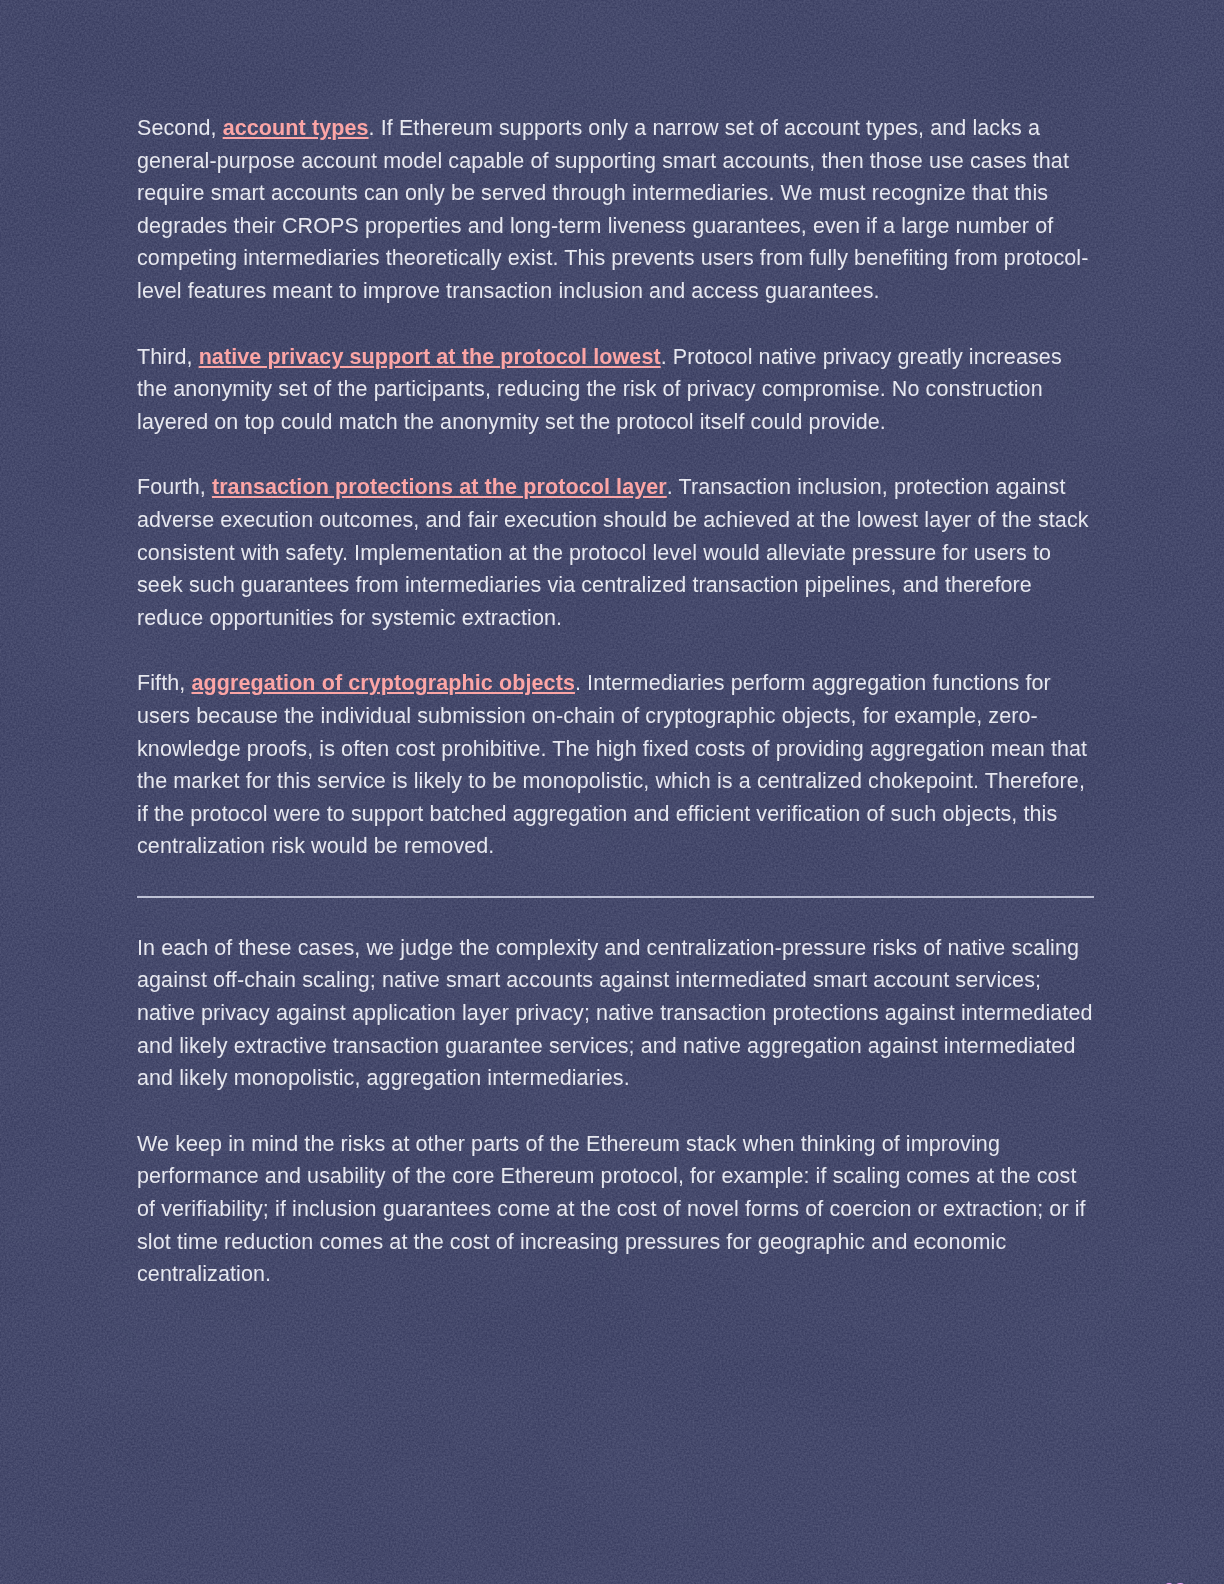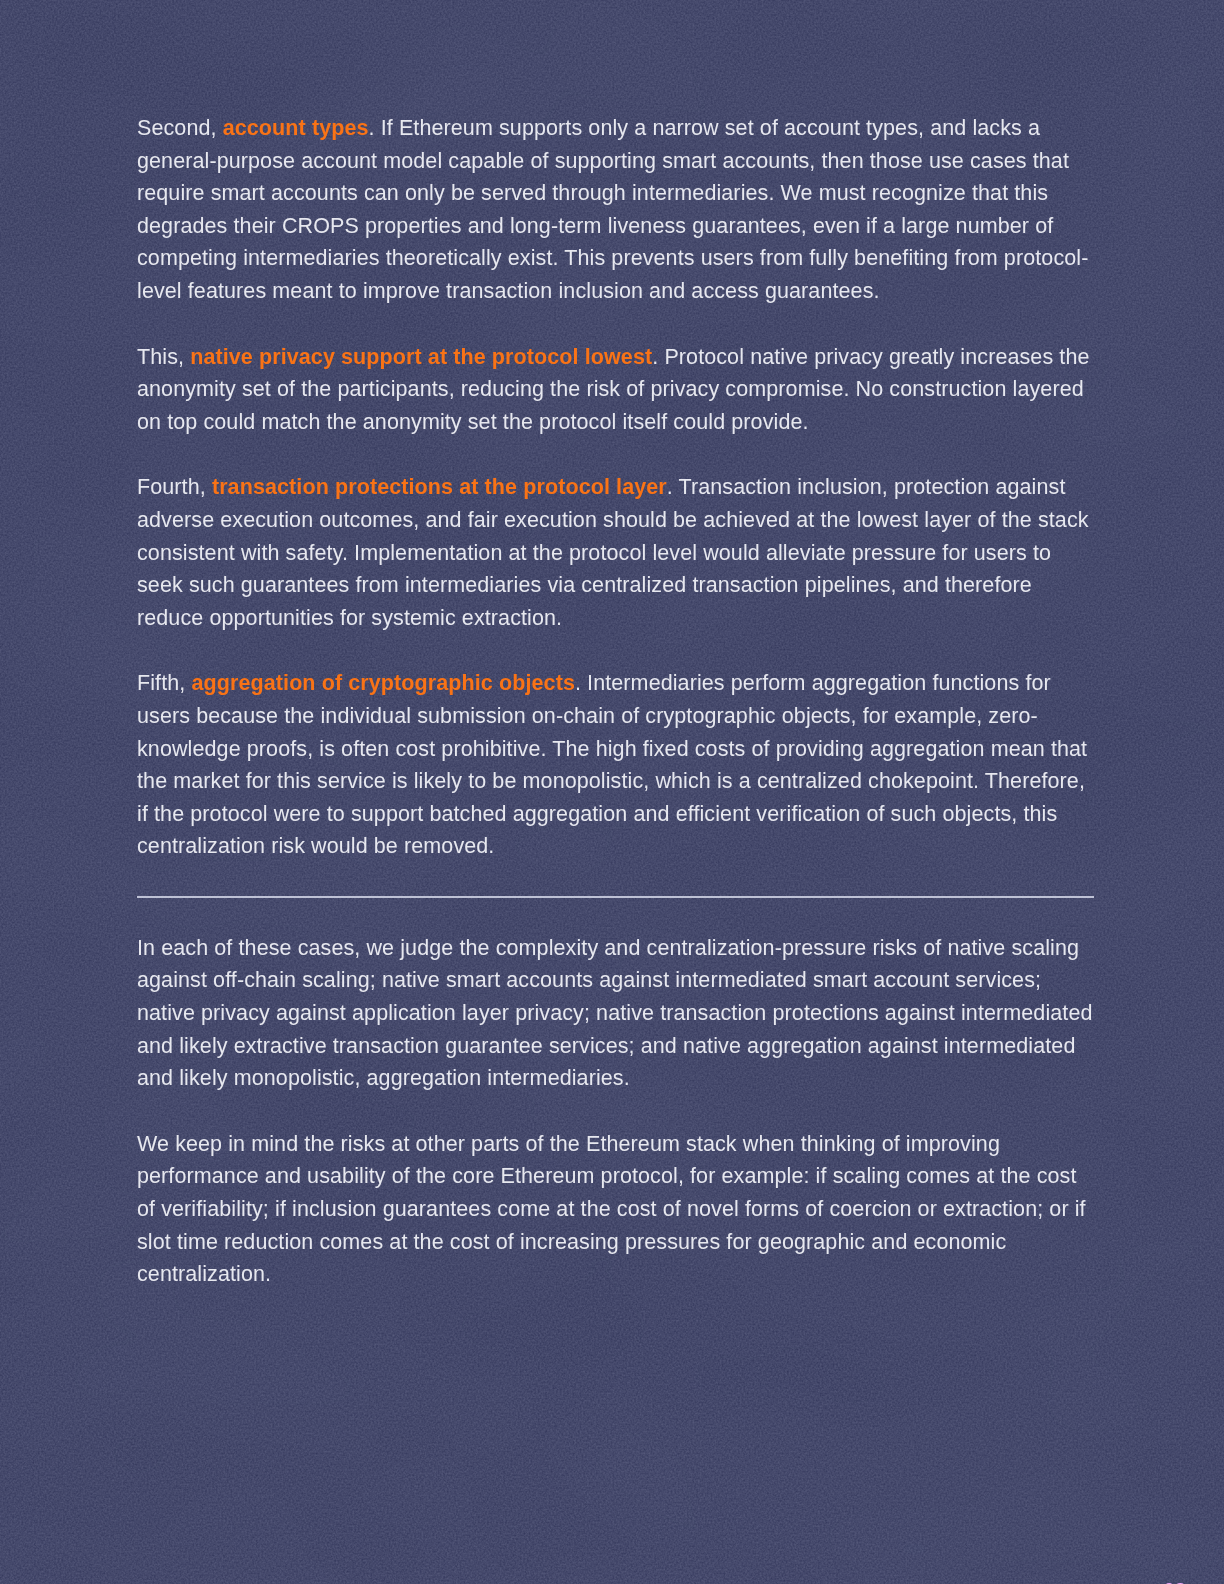--- a/index.html
+++ b/index.html
@@ -29,21 +29,21 @@
     left: 137px;
     top: 112px;
     width: 957px;
     color: var(--ink);
     font-size: 21.5px;
     line-height: 32.6px;
     letter-spacing: 0.1px;
     text-align: left;
   }
   .para { margin: 0 0 33px 0; }
-  .para strong { font-weight: 700; color: #f97316; }
+  .para strong { font-weight: 700; color: #fca5a5; text-decoration: underline; }
   .divider {
     border: none;
     border-top: 2px solid rgba(212, 215, 232, 0.85);
     margin: 30px 0 34px 0;
     width: 100%;
   }
   .page-number {
     position: absolute;
     right: 38px;
     top: 1579px;
@@ -73,21 +73,21 @@
                 0 0 0 0.18 0"></feColorMatrix>
     </filter>
     <rect width="1224" height="1584" filter="url(#cloud)"></rect>
     <rect width="1224" height="1584" filter="url(#grain)"></rect>
   </svg>
 
   <main class="content">
 
     <p class="para"><span>Second, </span><strong>account types</strong><span>. If Ethereum supports only a narrow set of account types, and lacks a general-purpose account model capable of supporting smart accounts, then those use cases that require smart accounts can only be served through intermediaries. We must recognize that this degrades their CROPS properties and long-term liveness guarantees, even if a large number of competing intermediaries theoretically exist. This prevents users from fully benefiting from protocol-level features meant to improve transaction inclusion and access guarantees.</span></p>
 
-    <p class="para"><span>This, </span><strong>native privacy support at the protocol lowest</strong><span>. Protocol native privacy greatly increases the anonymity set of the participants, reducing the risk of privacy compromise. No construction layered on top could match the anonymity set the protocol itself could provide.</span></p>
+    <p class="para"><span>Third, </span><strong>native privacy support at the protocol lowest</strong><span>. Protocol native privacy greatly increases the anonymity set of the participants, reducing the risk of privacy compromise. No construction layered on top could match the anonymity set the protocol itself could provide.</span></p>
 
     <p class="para"><span>Fourth, </span><strong>transaction protections at the protocol layer</strong><span>. Transaction inclusion, protection against adverse execution outcomes, and fair execution should be achieved at the lowest layer of the stack consistent with safety. Implementation at the protocol level would alleviate pressure for users to seek such guarantees from intermediaries via centralized transaction pipelines, and therefore reduce opportunities for systemic extraction.</span></p>
 
     <p class="para"><span>Fifth, </span><strong>aggregation of cryptographic objects</strong><span>. Intermediaries perform aggregation functions for users because the individual submission on-chain of cryptographic objects, for example, zero-knowledge proofs, is often cost prohibitive. The high fixed costs of providing aggregation mean that the market for this service is likely to be monopolistic, which is a centralized chokepoint. Therefore, if the protocol were to support batched aggregation and efficient verification of such objects, this centralization risk would be removed.</span></p>
 
     <hr class="divider">
 
     <p class="para">In each of these cases, we judge the complexity and centralization-pressure risks of native scaling against off-chain scaling; native smart accounts against intermediated smart account services; native privacy against application layer privacy; native transaction protections against intermediated and likely extractive transaction guarantee services; and native aggregation against intermediated and likely monopolistic, aggregation intermediaries.</p>
 
     <p class="para">We keep in mind the risks at other parts of the Ethereum stack when thinking of improving performance and usability of the core Ethereum protocol, for example: if scaling comes at the cost of verifiability; if inclusion guarantees come at the cost of novel forms of coercion or extraction; or if slot time reduction comes at the cost of increasing pressures for geographic and economic centralization.</p>

